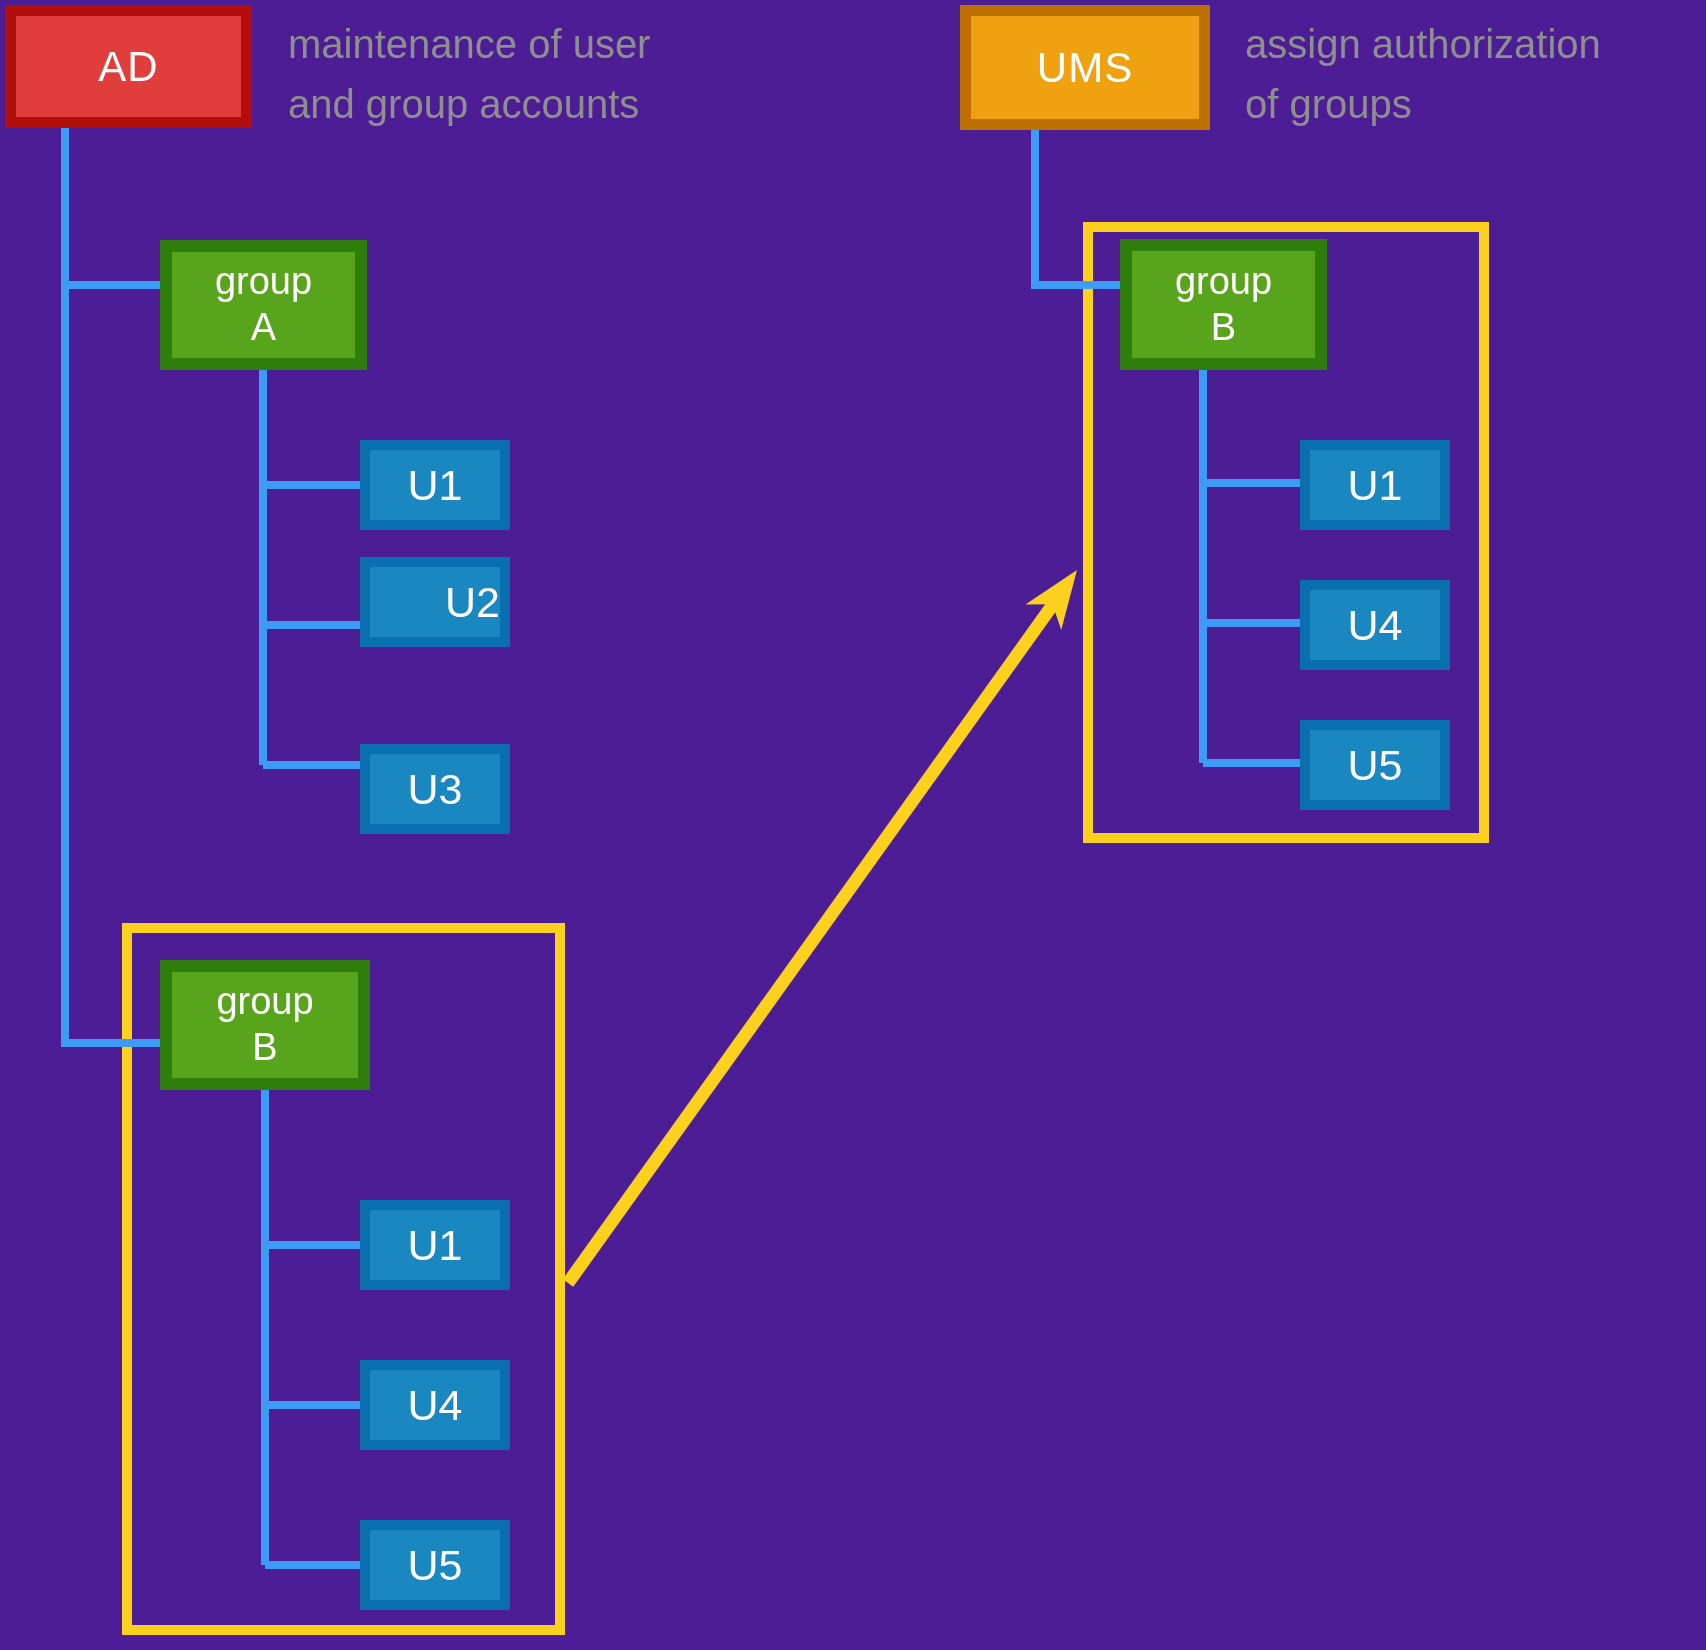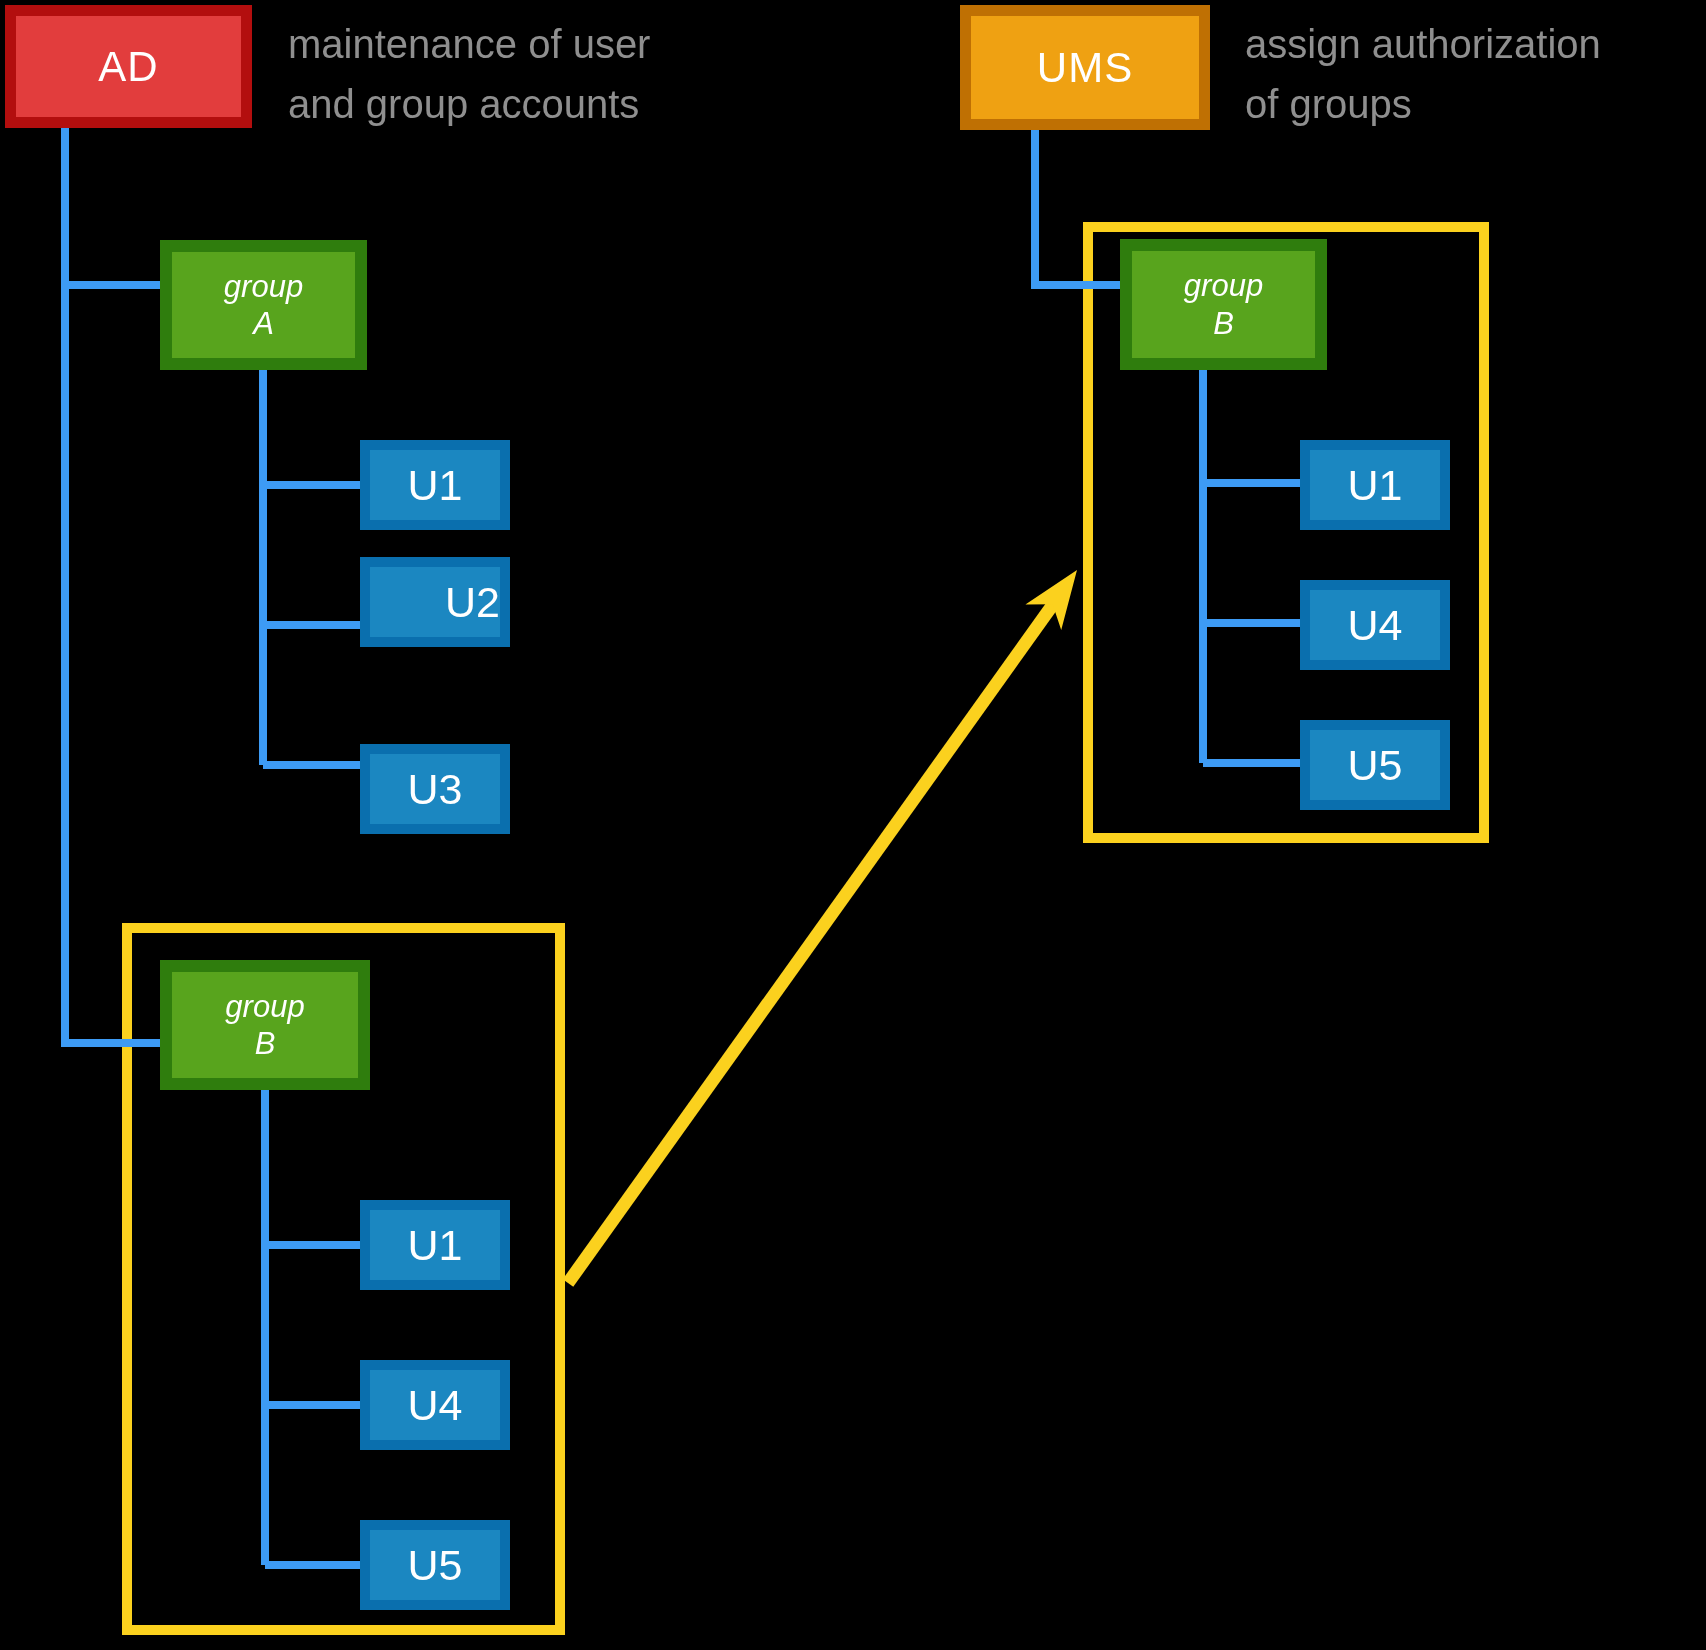--- a/index.html
+++ b/index.html
@@ -6,39 +6,38 @@
     --red-fill:#e23d3d; --red-border:#b30e0e;
     --orange-fill:#efa112; --orange-border:#bf7003;
     --green-fill:#58a41d; --green-border:#2f7d0d;
     --blue-fill:#1b87c1; --blue-border:#0a6fae;
     --wire-blue:#3d9bf5; --accent-yellow:#fbd11e;
     --caption-gray:#8f8f8f;
   }
   html,body{margin:0;padding:0;background:#ffffff;}
   .canvas{
     position:relative;width:1706px;height:1650px;overflow:hidden;
-    font-family:"Liberation Sans",sans-serif;background:#000000;
+    font-family:"Liberation Sans",sans-serif;background:#4c1d95;
   }
   .wires{position:absolute;left:0;top:0;z-index:2;}
   .frame{
     position:absolute;box-sizing:border-box;z-index:1;
     border:10px solid var(--accent-yellow);background:transparent;
   }
   .node{
     position:absolute;box-sizing:border-box;z-index:3;
     display:flex;flex-direction:column;align-items:center;justify-content:center;
     color:#ffffff;text-align:center;
   }
   .sys{font-size:42px;letter-spacing:1px;}
   .node-ad{left:5px;top:5px;width:247px;height:123px;background:var(--red-fill);border:11px solid var(--red-border);}
   .node-ums{left:960px;top:5px;width:250px;height:125px;background:var(--orange-fill);border:11px solid var(--orange-border);text-align:right;}
   .grp{
-    font-size:31px;line-height:1.2;background:var(--green-fill);
+    font-size:38px;line-height:1.2;background:var(--green-fill);
     border:12px solid var(--green-border);
-    font-style:italic;
   }
   .grp-a{left:160px;top:240px;width:207px;height:130px;}
   .grp-b-ad{left:160px;top:960px;width:210px;height:130px;}
   .grp-b-ums{left:1120px;top:239px;width:207px;height:131px;}
   .usr{
     width:150px;height:90px;font-size:43px;
     background:var(--blue-fill);border:10px solid var(--blue-border);
   }
   .u-a1{left:360px;top:440px;} .u-a2{left:360px;top:557px;align-items:flex-end;} .u-a3{left:360px;top:744px;}
   .u-bl1{left:360px;top:1200px;} .u-bl2{left:360px;top:1360px;} .u-bl3{left:360px;top:1520px;}

